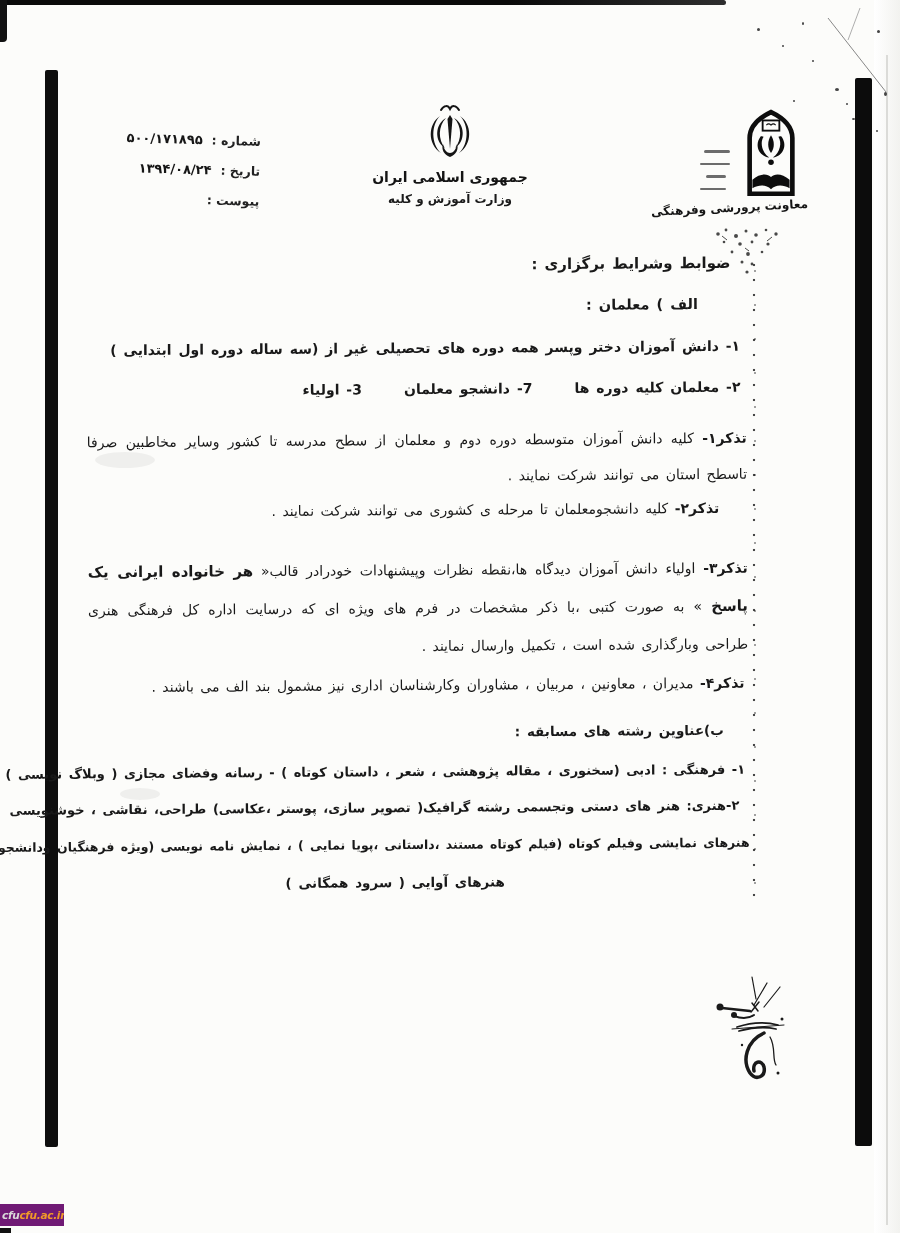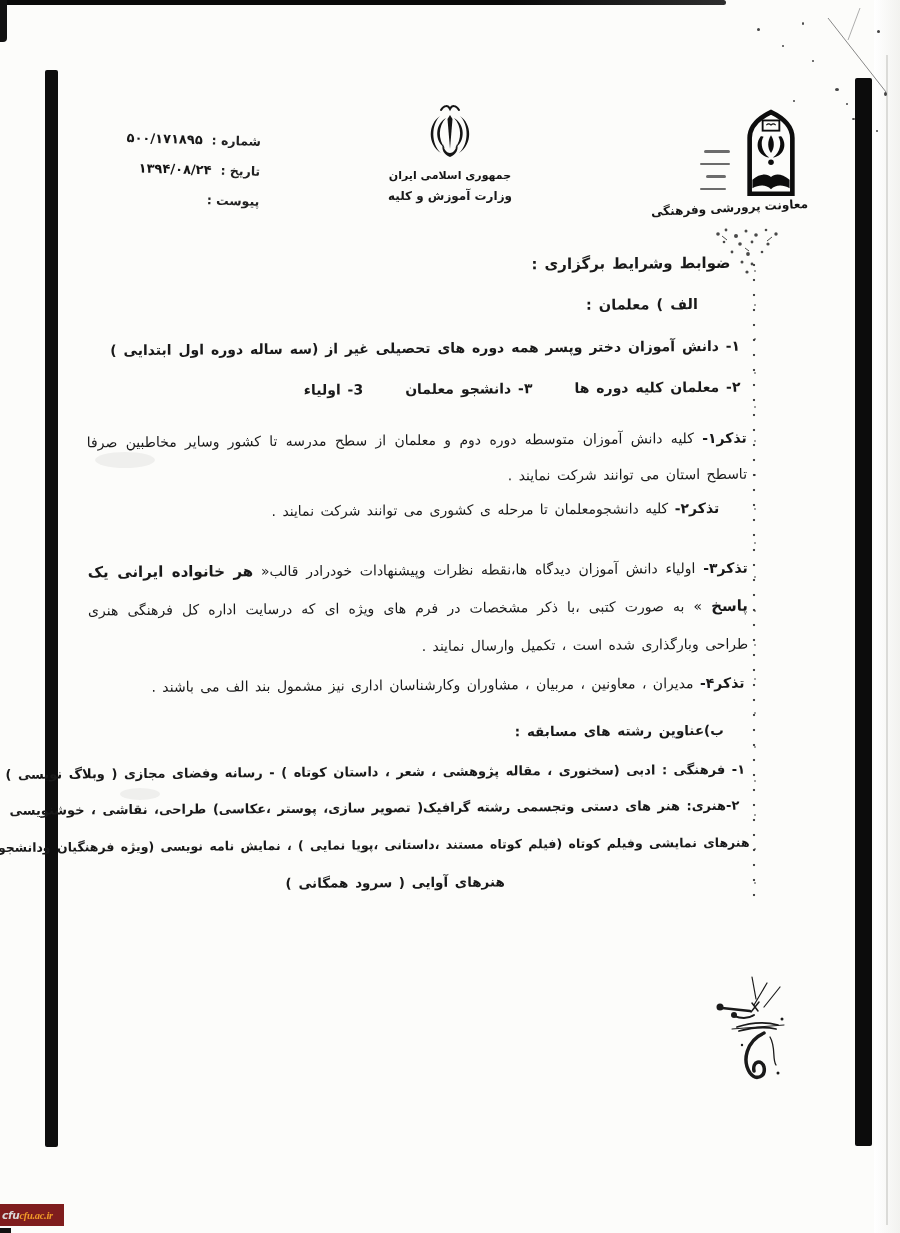--- a/index.html
+++ b/index.html
@@ -20,21 +20,21 @@
   .smudge{position:absolute;background:rgba(0,0,0,0.05);border-radius:50%;}
   .scratches{position:absolute;left:820px;top:8px;width:70px;height:130px;}
   
   .lh-left{position:absolute;left:128px;top:132px;width:132px;transform:rotate(1.6deg);}
   .meta-row{direction:rtl;display:flex;align-items:baseline;gap:9px;margin-bottom:15px;white-space:nowrap;}
   .meta-label{font-size:12.5px;font-weight:bold;color:#222;}
   .meta-value{font-size:13px;font-weight:bold;color:#161616;letter-spacing:.5px;}
   
   .lh-center{position:absolute;left:372px;top:103px;width:156px;text-align:center;}
   .emblem{width:52px;height:58px;}
-  .republic{margin-top:4px;font-size:11px;font-weight:bold;letter-spacing:.5px;direction:rtl;color:#141414;}
+  .republic{margin-top:4px;font-size:14px;font-weight:bold;letter-spacing:.5px;direction:rtl;color:#141414;}
   .ministry{margin-top:7px;font-size:12px;font-weight:bold;letter-spacing:1px;direction:rtl;color:#1a1a1a;}
   
   .lh-right{position:absolute;left:690px;top:100px;width:125px;}
   .stamp-lines{position:absolute;left:10px;top:50px;width:34px;}
   .stamp-lines i{display:block;height:2.5px;background:#3c3c3c;border-radius:2px;margin-bottom:10px;opacity:.75;}
   .stamp-lines i:nth-child(1){width:26px;margin-left:4px;}
   .stamp-lines i:nth-child(2){width:30px;}
   .stamp-lines i:nth-child(3){width:20px;margin-left:6px;}
   .stamp-lines i:nth-child(4){width:26px;}
   .deputy-logo{position:absolute;left:55px;top:6px;width:52px;height:92px;}
@@ -168,21 +168,21 @@
   </div>
 
   <div class="dotted-line"></div>
 
   <div class="body-text">
     <div class="para h b" style="top:256px; right:15px;">ضوابط وشرایط برگزاری :</div>
     <div class="para b" style="top:298px; right:48px; font-size:14.5px;">الف ) معلمان :</div>
     <div class="para b" style="top:340px; right:6px;">۱- دانش آموزان دختر وپسر همه دوره های تحصیلی غیر از (سه ساله دوره اول ابتدایی )</div>
     <div class="para b row" style="top:381px; right:6px;">
       <span>۲- معلمان کلیه دوره ها</span>
-      <span>۳- دانشجو معلمان</span>
+      <span>7- دانشجو معلمان</span>
       <span>3- اولیاء</span>
     </div>
     <div class="para wrap" style="top:422px;">
       <span class="b">تذکر۱-</span>
       <span>کلیه دانش آموزان متوسطه دوره دوم و معلمان از سطح مدرسه تا کشور وسایر مخاطبین صرفا تاسطح استان می توانند شرکت نمایند .</span>
     </div>
     <div class="para" style="top:502px; right:28px;">
       <span class="b">تذکر۲-</span>
       <span>کلیه دانشجومعلمان تا مرحله ی کشوری می توانند شرکت نمایند .</span>
     </div>
@@ -214,18 +214,18 @@
       <path d="M25 52 C 40 47 55 47 66 50 M27 56 C 42 52 56 52 64 54" stroke-width="1.8"></path>
       <path d="M20 54 L72 50" stroke-width="1"></path>
       <path d="M52 58 C 34 66 30 86 38 98 C 44 106 54 102 52 92 C 50 84 40 86 42 96" stroke-width="3.5"></path>
       <path d="M58 62 C 64 72 60 84 64 90" stroke-width="1.3"></path>
       <circle cx="70" cy="44" r="1.5" fill="#1a1a1a" stroke="none"></circle>
       <circle cx="30" cy="70" r="1.2" fill="#1a1a1a" stroke="none"></circle>
       <circle cx="66" cy="98" r="1.5" fill="#1a1a1a" stroke="none"></circle>
     </g>
   </svg>
 
-  <div class="watermark" style="background: #7f1d1d;">
+  <div class="watermark" style="background: #701a75;">
     <span class="wm-prefix" style="color: rgb(217, 217, 217);">cfu</span>
-      <span class="wm-main" style="color: rgb(240, 154, 40); font-family: Liberation Serif, serif;">cfu.ac.ir</span>
+      <span class="wm-main" style="color: rgb(240, 154, 40);">cfu.ac.ir</span>
   </div>
 
 </div>
 
 </body></html>

